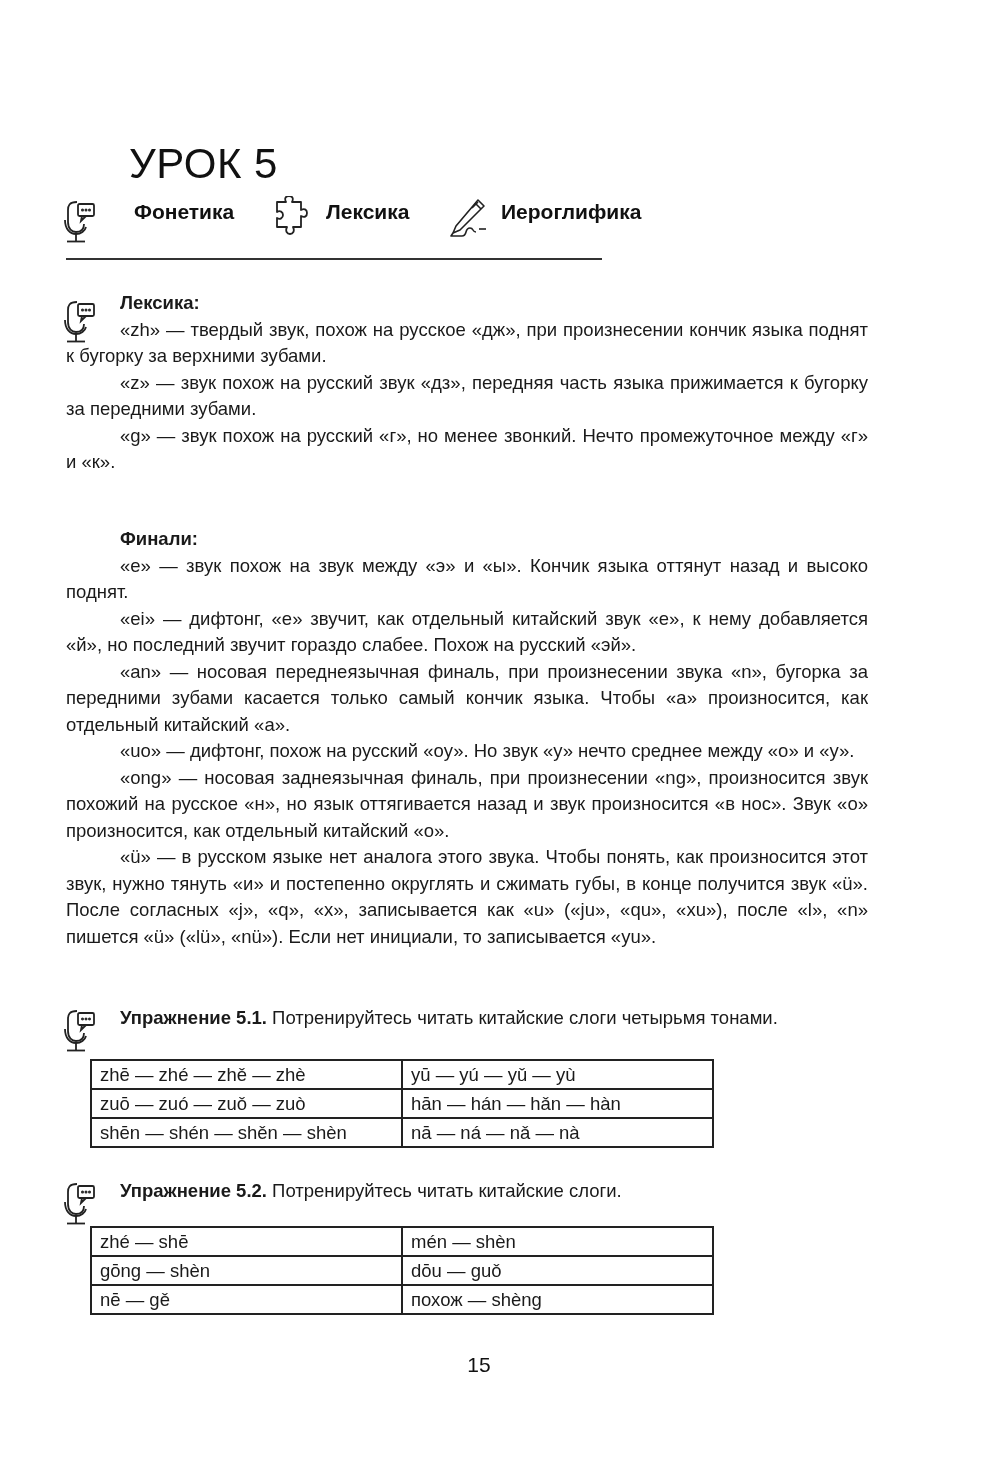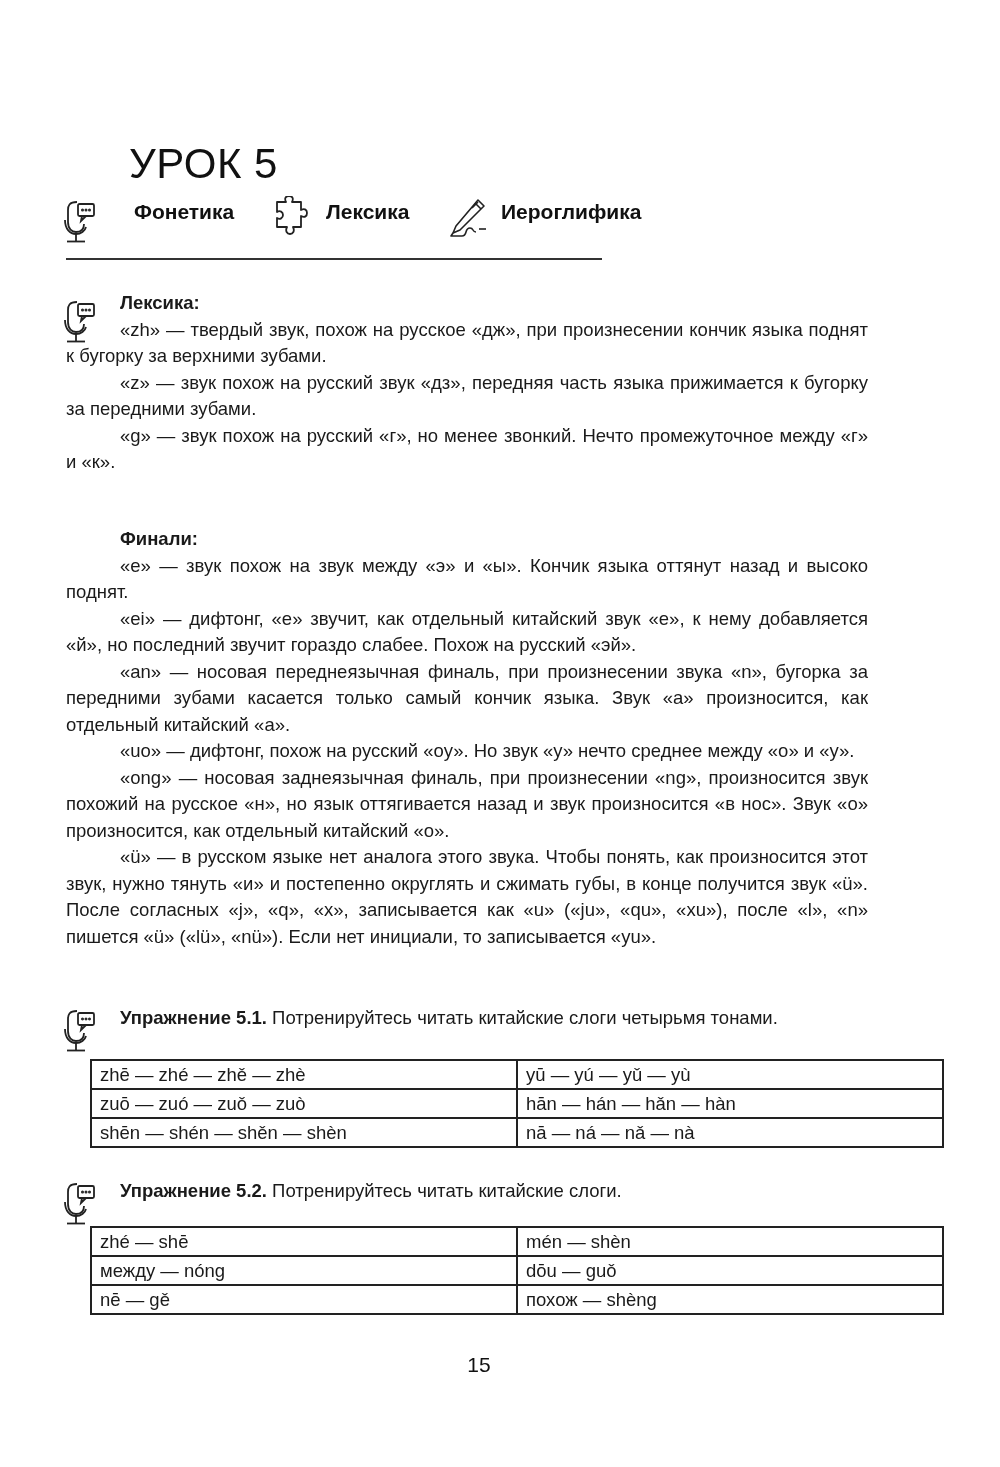--- a/index.html
+++ b/index.html
@@ -8,21 +8,21 @@
   .abs { position: absolute; }
   .title { left: 129px; top: 140px; font-size: 42px; font-weight: 400; letter-spacing: 0.5px; color: #111; }
   .topic { font-size: 21px; font-weight: 700; color: #111; }
   .icon svg { display: block; }
   .rule { left: 66px; top: 258px; width: 536px; height: 2px; background: #333; }
   .text { left: 66px; width: 802px; font-size: 18.5px; line-height: 26.5px; text-align: justify; color: #1a1a1a; }
   .text p { margin: 0; text-indent: 54px; }
   .text .head { font-weight: 700; text-indent: 54px; margin: 0; }
   .ex { left: 120px; font-size: 18.5px; color: #1a1a1a; }
   .ex b { font-weight: 700; }
-  table.syl { position: absolute; left: 90px; width: 854px; border-collapse: collapse; font-size: 18.5px; }
+  table.syl { position: absolute; left: 90px; width: 624px; border-collapse: collapse; font-size: 18.5px; }
   table.syl td { border: 2px solid #222; height: 27px; padding: 0 0 0 8px; width: 50%; vertical-align: middle; }
   .pagenum { left: 0; width: 958px; top: 1353px; text-align: center; font-size: 21px; color: #111; }
 </style>
 </head>
 <body>
 
 <div class="abs title">УРОК 5</div>
 
 <div class="abs icon" style="left:63px; top:196px;">
   <svg width="34" height="48" viewBox="0 0 34 48" fill="none" stroke="#222" stroke-width="1.8">
@@ -76,21 +76,21 @@
   <p class="head">Лексика:</p>
   <p>«zh» — твердый звук, похож на русское «дж», при произнесении кончик языка поднят к бугорку за верхними зубами.</p>
   <p>«z» — звук похож на русский звук «дз», передняя часть языка прижимается к бугорку за передними зубами.</p>
   <p>«g» — звук похож на русский «г», но менее звонкий. Нечто промежуточное между «г» и «к».</p>
 </div>
 
 <div class="abs text" style="top:502px;margin-top:24px;">
   <p class="head">Финали:</p>
   <p>«e» — звук похож на звук между «э» и «ы». Кончик языка оттянут назад и высоко поднят.</p>
   <p>«ei» — дифтонг, «e» звучит, как отдельный китайский звук «e», к нему добавляется «й», но последний звучит гораздо слабее. Похож на русский «эй».</p>
-  <p>«an» — носовая переднеязычная финаль, при произнесении звука «n», бугорка за передними зубами касается только самый кончик языка. Звук «a» произносится, как отдельный китайский «a».</p>
+  <p>«an» — носовая переднеязычная финаль, при произнесении звука «n», бугорка за передними зубами касается только самый кончик языка. Чтобы «a» произносится, как отдельный китайский «a».</p>
   <p>«uo» — дифтонг, похож на русский «оу». Но звук «у» нечто среднее между «о» и «у».</p>
   <p>«ong» — носовая заднеязычная финаль, при произнесении «ng», произносится звук похожий на русское «н», но язык оттягивается назад и звук произносится «в нос».  Звук «о» произносится, как отдельный китайский «о».</p>
   <p>«ü» — в русском языке нет аналога этого звука. Чтобы понять, как произносится этот звук, нужно тянуть «и» и постепенно округлять и сжимать губы, в конце получится звук «ü». После согласных «j», «q», «x», записывается как «u» («ju», «qu», «xu»), после «l», «n» пишется «ü» («lü», «nü»). Если нет инициали, то записывается «yu».</p>
 </div>
 
 <div class="abs icon" style="left:63px; top:1005px;">
   <svg width="34" height="48" viewBox="0 0 34 48" fill="none" stroke="#222" stroke-width="1.8">
     <path d="M14 6 C6 6 5 10 5 14 L5 26 C5 33 9 36 13 36 C18 36 21 33 21 28"></path>
     <rect x="15" y="8" width="16" height="12" rx="1.5"></rect>
     <path d="M19 20 L18 25 L23 20"></path>
@@ -138,21 +138,21 @@
 <div class="abs ex" style="top:1180px;">
   <b>Упражнение 5.2.</b><span> Потренируйтесь читать китайские слоги.</span>
 </div>
 <table class="syl" style="top:1226px;border-radius:20px;">
   <tbody>
       <tr>
     <td>zhé — shē</td>
     <td>mén — shèn</td>
   </tr>
   <tr>
-    <td>между — nóng</td>
+    <td>gōng — shèn</td>
     <td>dōu — guǒ</td>
   </tr>
   <tr>
     <td>nē — gě</td>
     <td>похож — shèng</td>
   </tr>
 </tbody>
   </table>
 
 <div class="abs pagenum">15</div>

